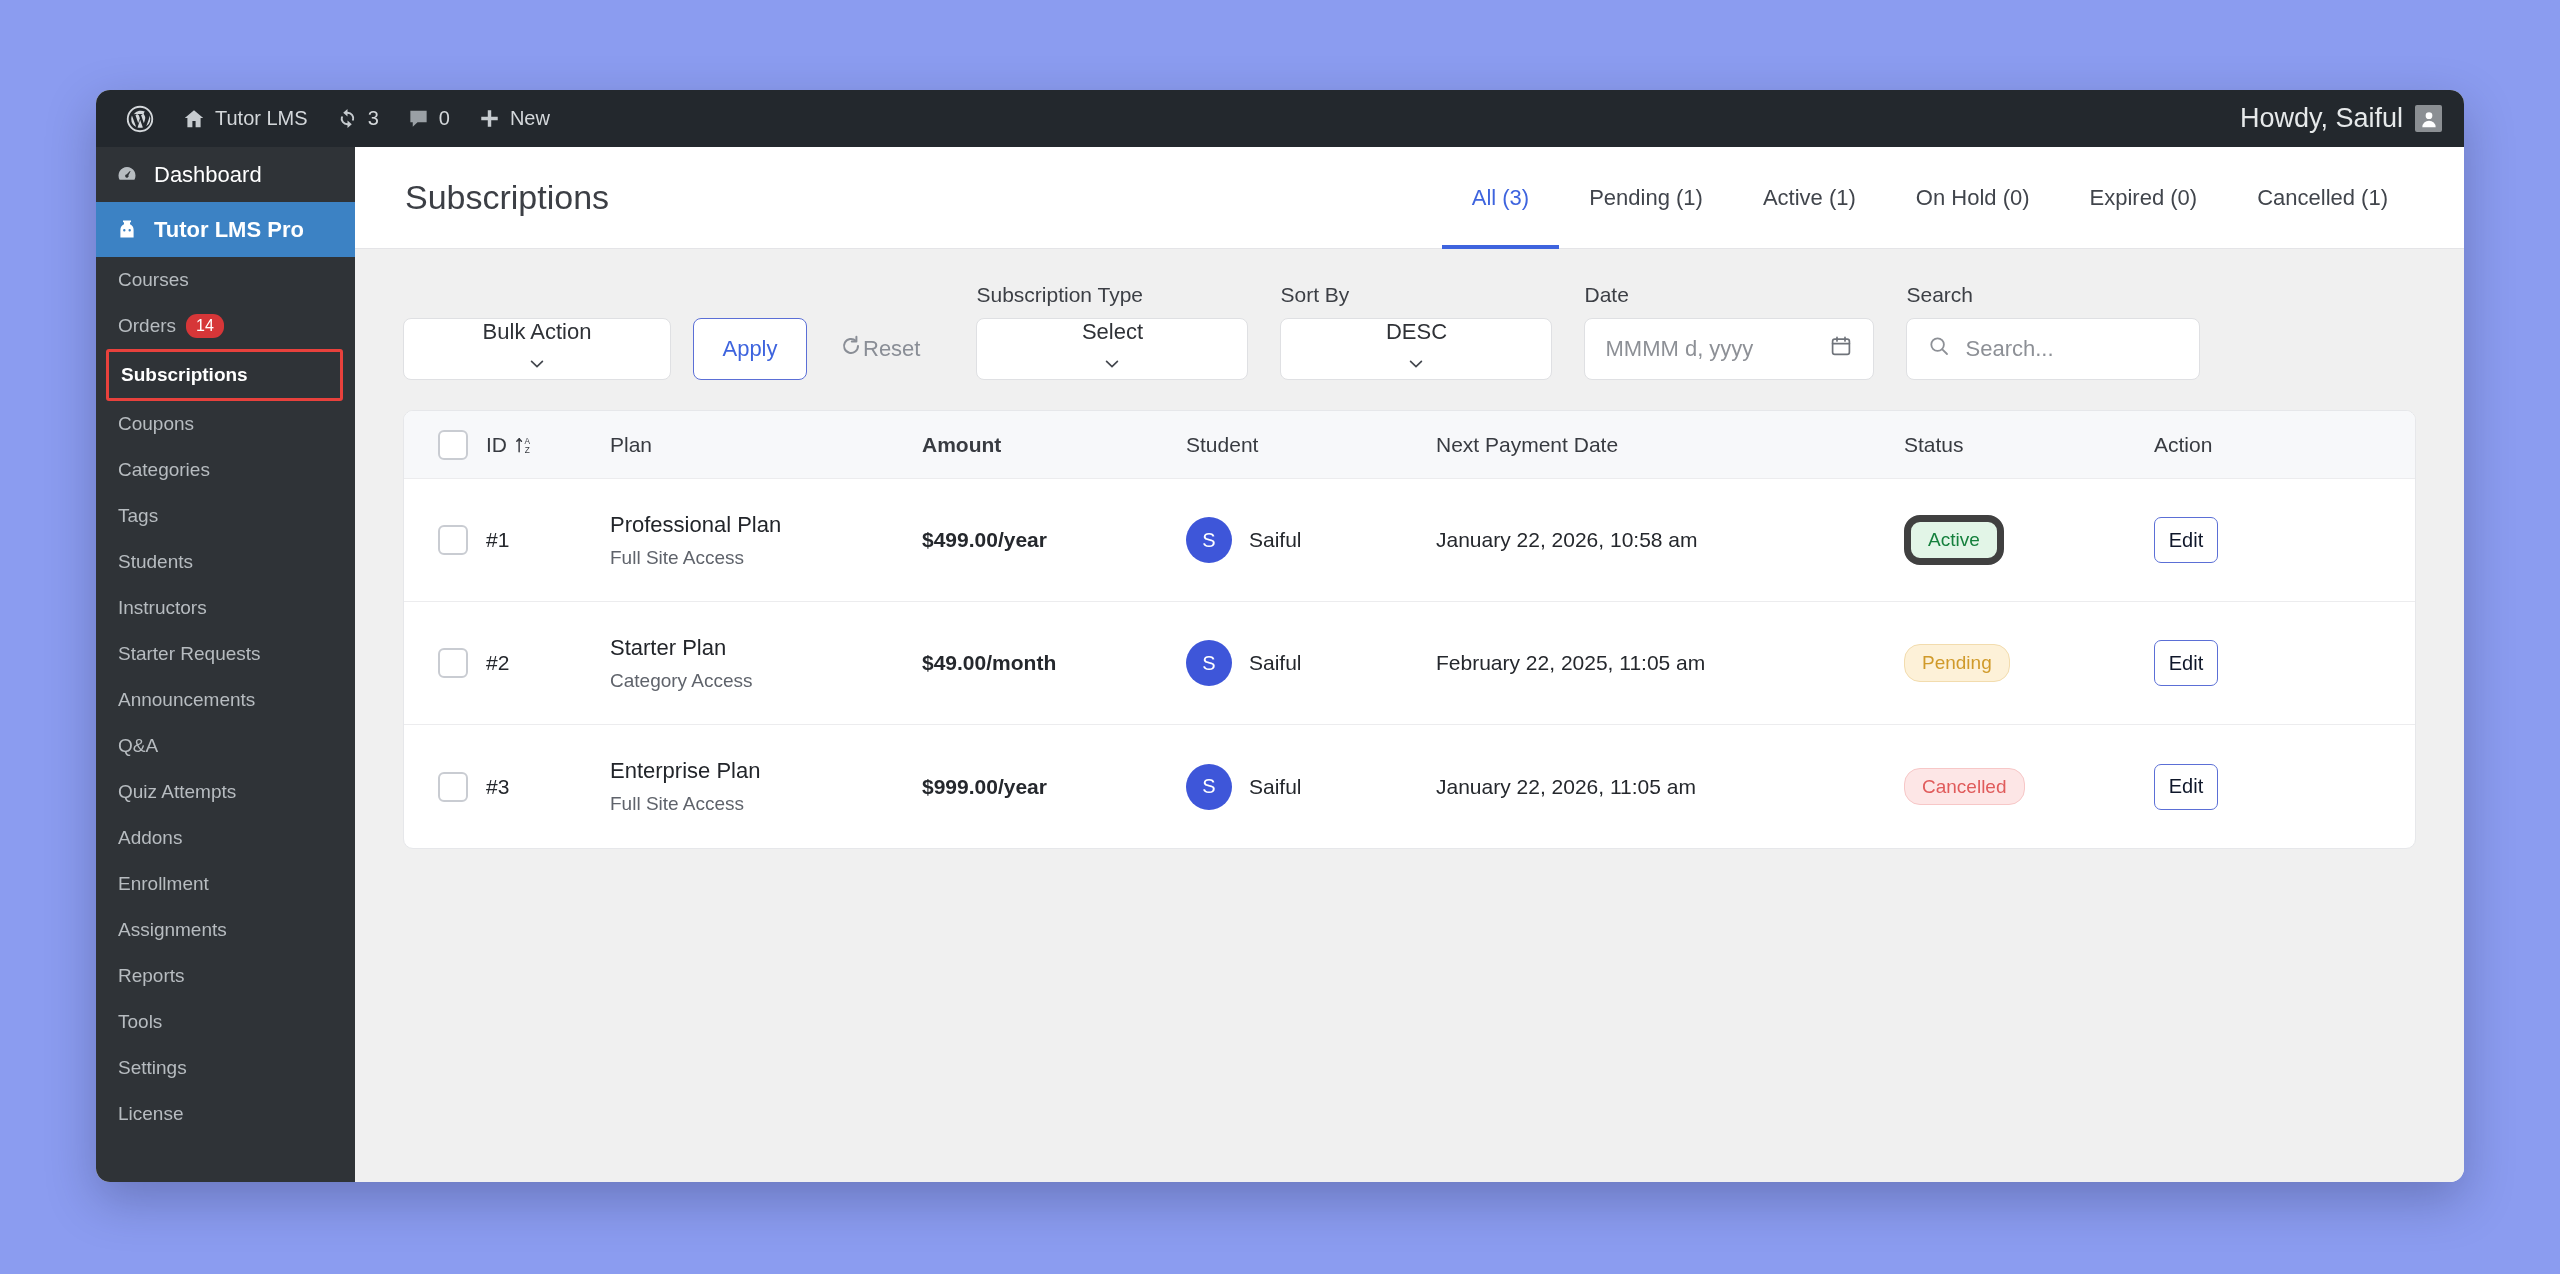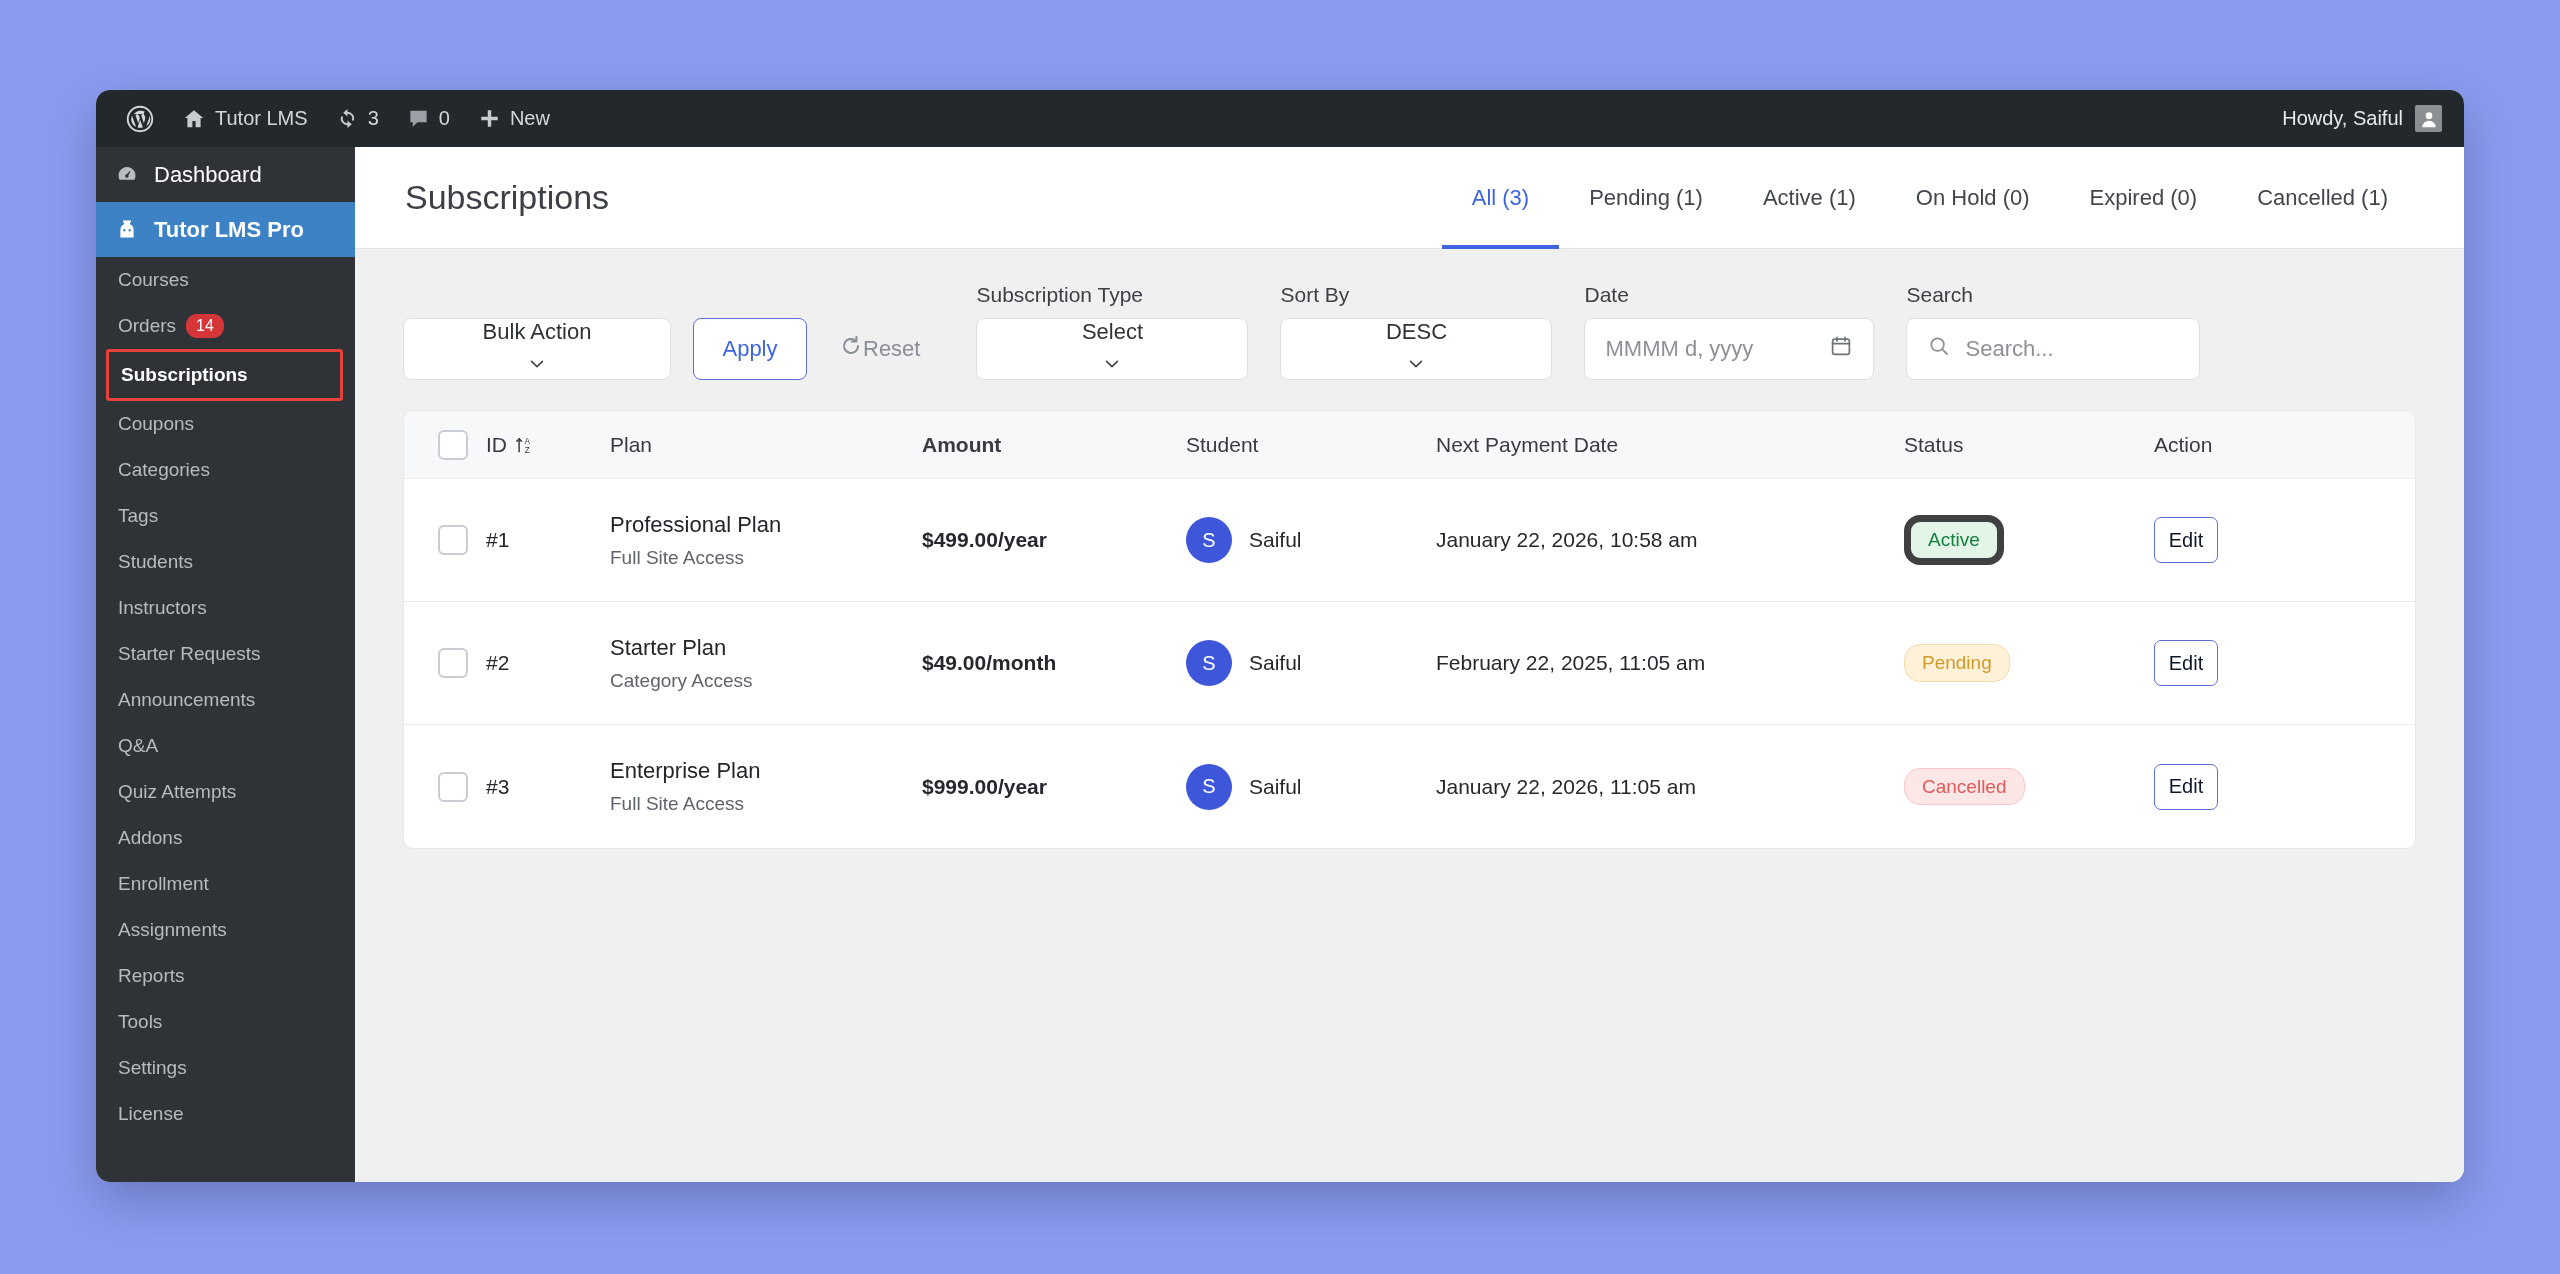--- a/index.html
+++ b/index.html
@@ -45,21 +45,21 @@
     gap: 9px;
     height: 57px;
     padding: 0 14px;
     color: #d4d8db;
     white-space: nowrap;
   }
   .ab-item .glyph { display: flex; align-items: center; }
   .ab-spacer { flex: 1 1 auto; }
   .ab-right {
     display: flex; align-items: center; gap: 12px;
-    padding-right: 22px; color: #e6e9ea; font-size: 20px;
+    padding-right: 22px; color: #e6e9ea; font-size: 27px;
   }
   .avatar-sq {
     width: 27px; height: 27px;
     background: #8b8f93;
     display: flex; align-items: center; justify-content: center;
     border-radius: 2px;
   }
 
   
   .body-row { flex: 1 1 auto; display: flex; min-height: 0; }

